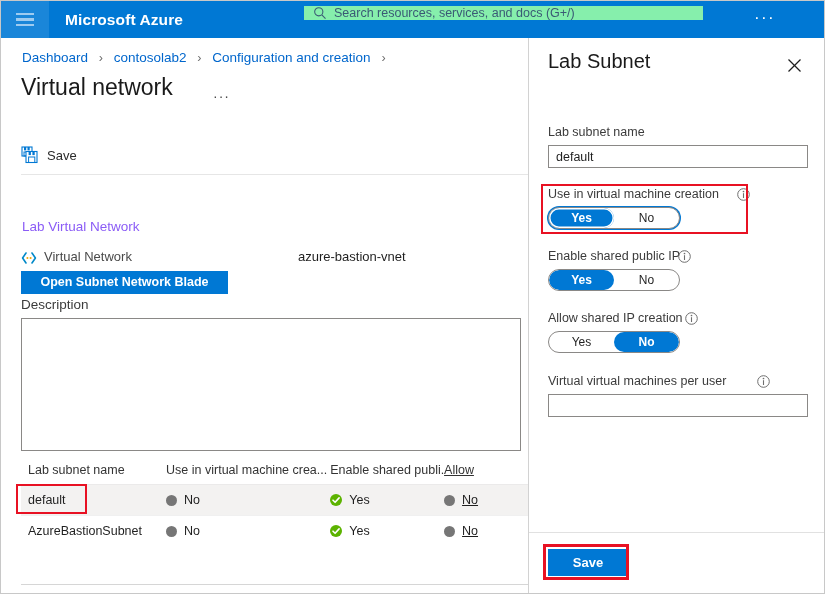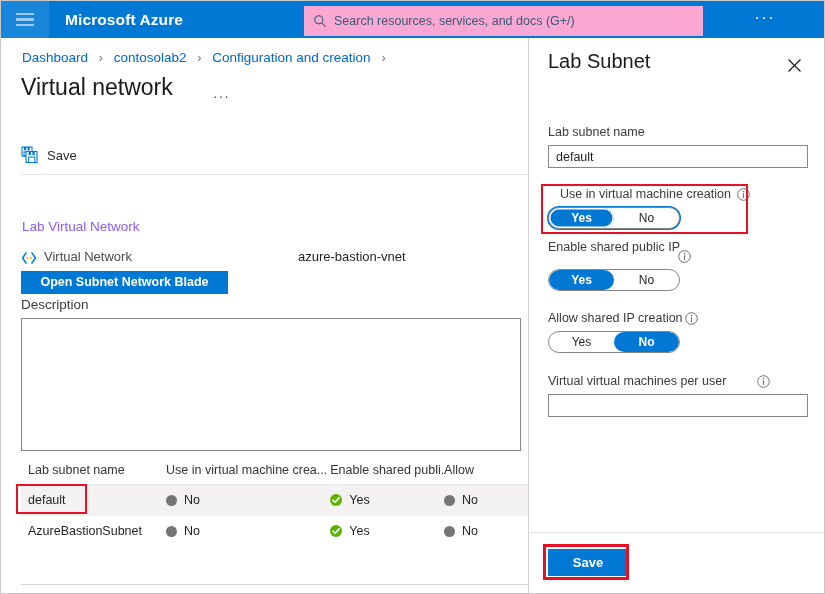--- a/index.html
+++ b/index.html
@@ -40,22 +40,22 @@
   .brand {
     color: #ffffff;
     font-size: 15.5px;
     font-weight: bold;
     margin-left: 16px;
     letter-spacing: 0.1px;
     white-space: nowrap;
   }
   .searchwrap {
     position: absolute; left: 303px; top: 5px;
-    width: 399px; height: 30px;
-    background: #f9a8d4;
+    width: 399px; height: 14px;
+    background: #86efac;
     display: flex; align-items: center;
     padding-left: 9px;
     cursor: text;
   }
   .search-icon {
     width: 14px; height: 14px;
     flex: 0 0 auto;
     margin-right: 7px;
   }
   .search-icon svg { display: block; }
@@ -190,21 +190,21 @@
   .tbl-head {
     display: flex; height: 29px; align-items: center;
   }
   .tbl-head .th {
     font-size: 12.5px; color: #333333;
     white-space: nowrap; overflow: hidden;
   }
   .c0 { width: 155px; padding-left: 7px; }
   .c1 { width: 176px; }
   .c2 { width: 122px; }
-  .c3 { width: 90px; }
+  .c3 { width: 90px; text-decoration: underline; }
   .tbl-row {
     display: flex; height: 31px; align-items: center;
     border-top: 1px solid #f0f0f0;
   }
   .tbl-row.alt { background: #f3f2f1; border-top: 1px solid #ebeaea; }
   .tbl-row .td {
     font-size: 12.5px; color: #1f1f1f;
     white-space: nowrap; display: flex; align-items: center;
   }
   .dot-no {
@@ -471,34 +471,34 @@
     <div class="panel-close">
       <svg width="15" height="15" viewBox="0 0 15 15">
         <line x1="1.5" y1="1.5" x2="13.5" y2="13.5" stroke="#1f1f1f" stroke-width="1.2"></line>
         <line x1="13.5" y1="1.5" x2="1.5" y2="13.5" stroke="#1f1f1f" stroke-width="1.2"></line>
       </svg>
     </div>
 
     <div class="fld-label" style="left:19px; top:87px;">Lab subnet name</div>
     <input class="txtinput" style="left: 19px; top: 107px; width: 260px;" value="default">
 
-    <div class="fld-label" style="left:19px; top:149px;margin-left:12px;">Use in virtual machine creation</div>
+    <div class="fld-label" style="left:19px; top:149px;">Use in virtual machine creation</div>
     <span class="info-ic" style="left:208px; top:150px;">
       <svg width="13" height="13" viewBox="0 0 13 13">
         <circle cx="6.5" cy="6.5" r="5.8" fill="none" stroke="#6e6e6e" stroke-width="1"></circle>
         <circle cx="6.5" cy="3.5" r="0.85" fill="#6e6e6e"></circle>
         <rect x="5.95" y="5.2" width="1.1" height="4.8" fill="#6e6e6e"></rect>
       </svg>
     </span>
     <div class="toggle focused" style="left:19px; top:169px;">
       <div class="opt on">Yes</div>
       <div class="opt">No</div>
     </div>
 
-    <div class="fld-label" style="left:19px; top:202px;">Enable shared public IP</div>
+    <div class="fld-label" style="left:19px; top:211px;">Enable shared public IP</div>
     <span class="info-ic" style="left:149px; top:212px;">
       <svg width="13" height="13" viewBox="0 0 13 13">
         <circle cx="6.5" cy="6.5" r="5.8" fill="none" stroke="#6e6e6e" stroke-width="1"></circle>
         <circle cx="6.5" cy="3.5" r="0.85" fill="#6e6e6e"></circle>
         <rect x="5.95" y="5.2" width="1.1" height="4.8" fill="#6e6e6e"></rect>
       </svg>
     </span>
     <div class="toggle" style="left:19px; top:231px;">
       <div class="opt on">Yes</div>
       <div class="opt">No</div>

